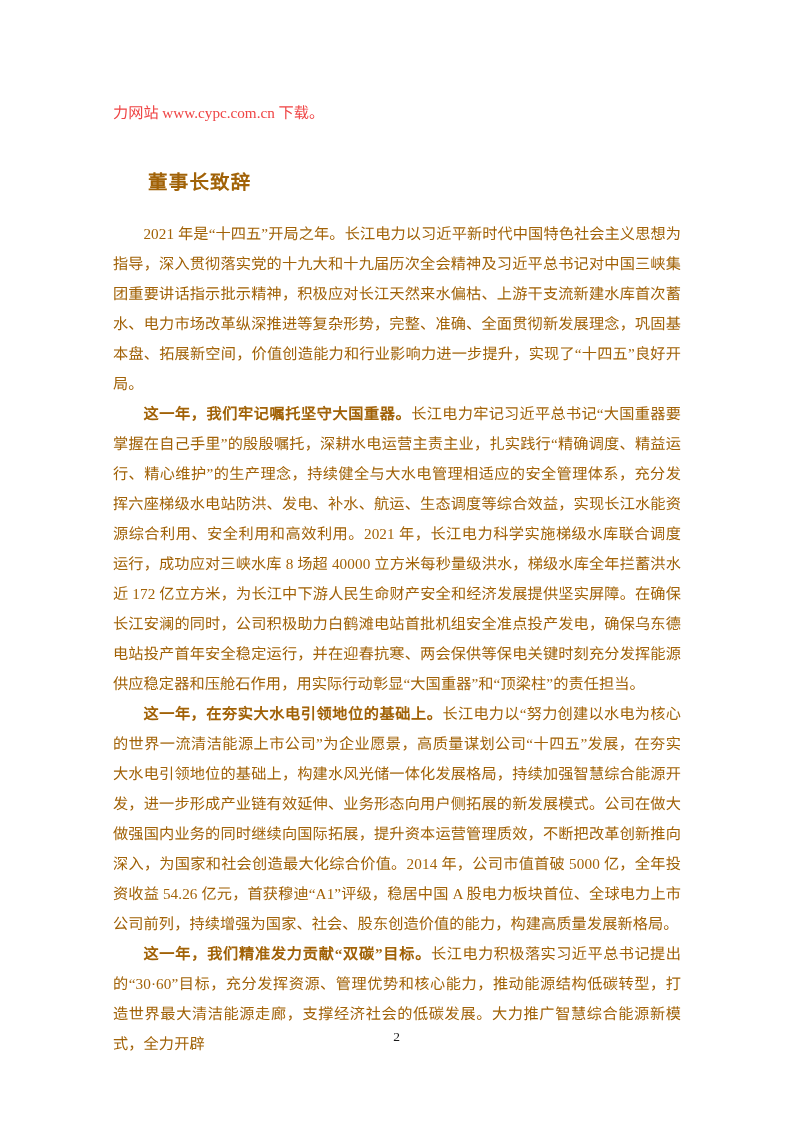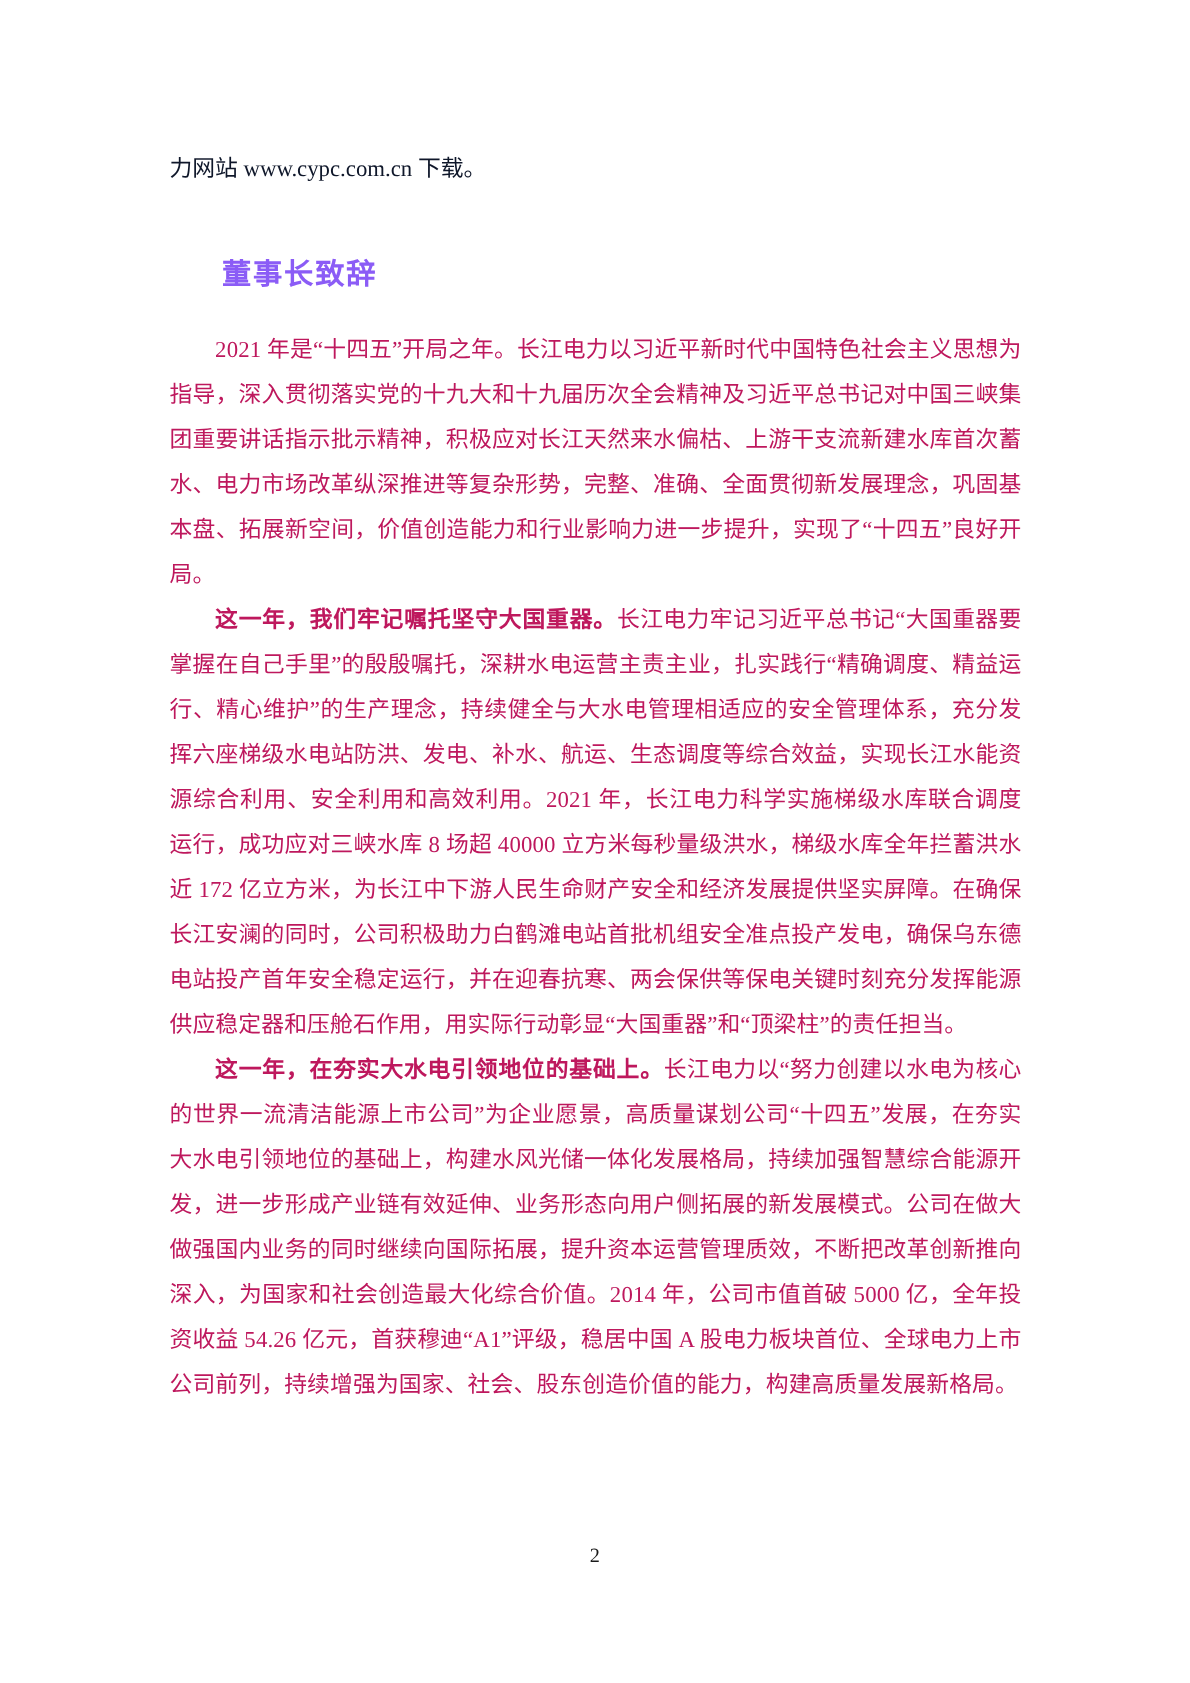--- a/index.html
+++ b/index.html
@@ -28,35 +28,35 @@
     width: 568px;
   }
   .para {
     margin: 0;
     font-size: 15.2px;
     line-height: 30px;
     text-align: justify;
     text-justify: inter-ideograph;
     letter-spacing: 0.1px;
     word-break: break-all;
-    color: #be185d;
+    color: #a16207;
   }
   .continued-line {
     margin: 0 0 0 0;
     font-size: 15.2px;
     line-height: 30px;
     text-align: justify;
-    color: #0f172a;
+    color: #ef4444;
   }
   .section-heading {
     margin: 0;
     font-size: 19.5px;
     font-weight: bold;
     letter-spacing: 1.2px;
-    color: #8b5cf6;
+    color: #a16207;
     font-family: "Liberation Sans", "DejaVu Sans", sans-serif;
   }
   .heading-block {
     margin-top: 38px;
     margin-bottom: 24px;
     padding-left: 35px;
   }
   .indent {
     text-indent: 2em;
   }
@@ -91,18 +91,19 @@
     <div class="heading-block">
       <h2 class="section-heading">董事长致辞</h2>
     </div>
 
     <p class="para indent"><span>2021 年是“十四五”开局之年。长江电力以习近平新时代中国特色社会主义思想为指导，深入贯彻落实党的十九大和十九届历次全会精神及习近平总书记对中国三峡集团重要讲话指示批示精神，积极应对长江天然来水偏枯、上游干支流新建水库首次蓄水、电力市场改革纵深推进等复杂形势，完整、准确、全面贯彻新发展理念，巩固基本盘、拓展新空间，价值创造能力和行业影响力进一步提升，实现了“十四五”良好开局。</span></p>
 
     <p class="para indent"><span class="lead">这一年，我们牢记嘱托坚守大国重器。</span><span>长江电力牢记习近平总书记“大国重器要掌握在自己手里”的殷殷嘱托，深耕水电运营主责主业，扎实践行“精确调度、精益运行、精心维护”的生产理念，持续健全与大水电管理相适应的安全管理体系，充分发挥六座梯级水电站防洪、发电、补水、航运、生态调度等综合效益，实现长江水能资源综合利用、安全利用和高效利用。2021 年，长江电力科学实施梯级水库联合调度运行，成功应对三峡水库 8 场超 40000 立方米每秒量级洪水，梯级水库全年拦蓄洪水近 172 亿立方米，为长江中下游人民生命财产安全和经济发展提供坚实屏障。在确保长江安澜的同时，公司积极助力白鹤滩电站首批机组安全准点投产发电，确保乌东德电站投产首年安全稳定运行，并在迎春抗寒、两会保供等保电关键时刻充分发挥能源供应稳定器和压舱石作用，用实际行动彰显“大国重器”和“顶梁柱”的责任担当。</span></p>
 
     <p class="para indent"><span class="lead">这一年，在夯实大水电引领地位的基础上。</span><span>长江电力以“努力创建以水电为核心的世界一流清洁能源上市公司”为企业愿景，高质量谋划公司“十四五”发展，在夯实大水电引领地位的基础上，构建水风光储一体化发展格局，持续加强智慧综合能源开发，进一步形成产业链有效延伸、业务形态向用户侧拓展的新发展模式。公司在做大做强国内业务的同时继续向国际拓展，提升资本运营管理质效，不断把改革创新推向深入，为国家和社会创造最大化综合价值。2014 年，公司市值首破 5000 亿，全年投资收益 54.26 亿元，首获穆迪“A1”评级，稳居中国 A 股电力板块首位、全球电力上市公司前列，持续增强为国家、社会、股东创造价值的能力，构建高质量发展新格局。</span></p>
 
+    <p class="para indent"><span class="lead">这一年，我们精准发力贡献“双碳”目标。</span><span>长江电力积极落实习近平总书记提出的“30·60”目标，充分发挥资源、管理优势和核心能力，推动能源结构低碳转型，打造世界最大清洁能源走廊，支撑经济社会的低碳发展。大力推广智慧综合能源新模式，全力开辟</span></p>
 
   </div>
 
   <div class="page-number">2</div>
 
 </div>
 
 </body></html>

